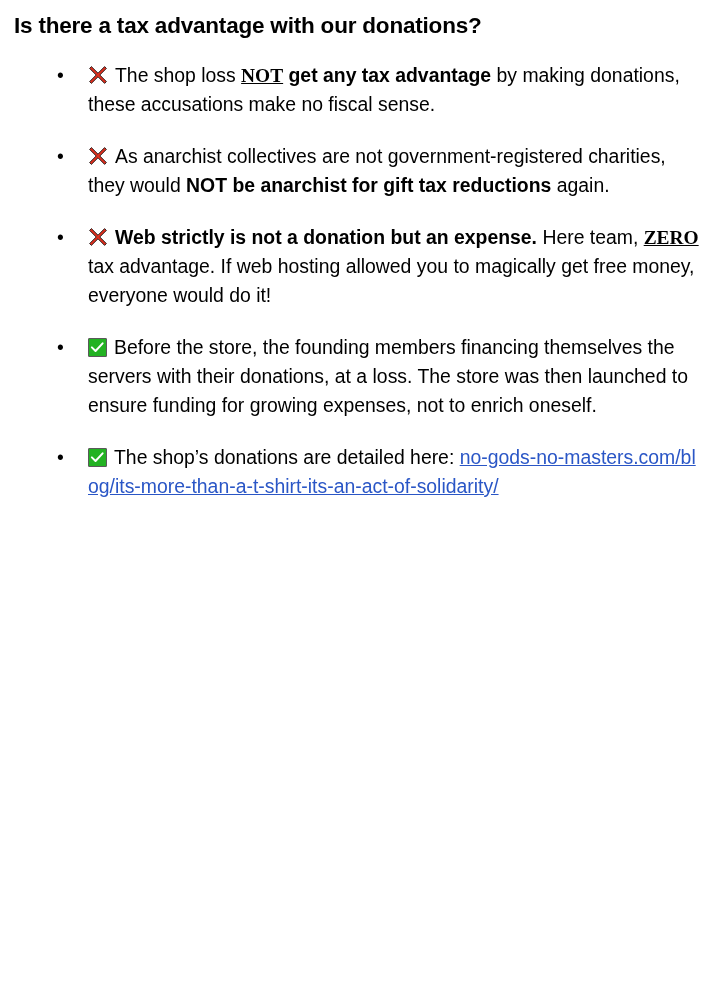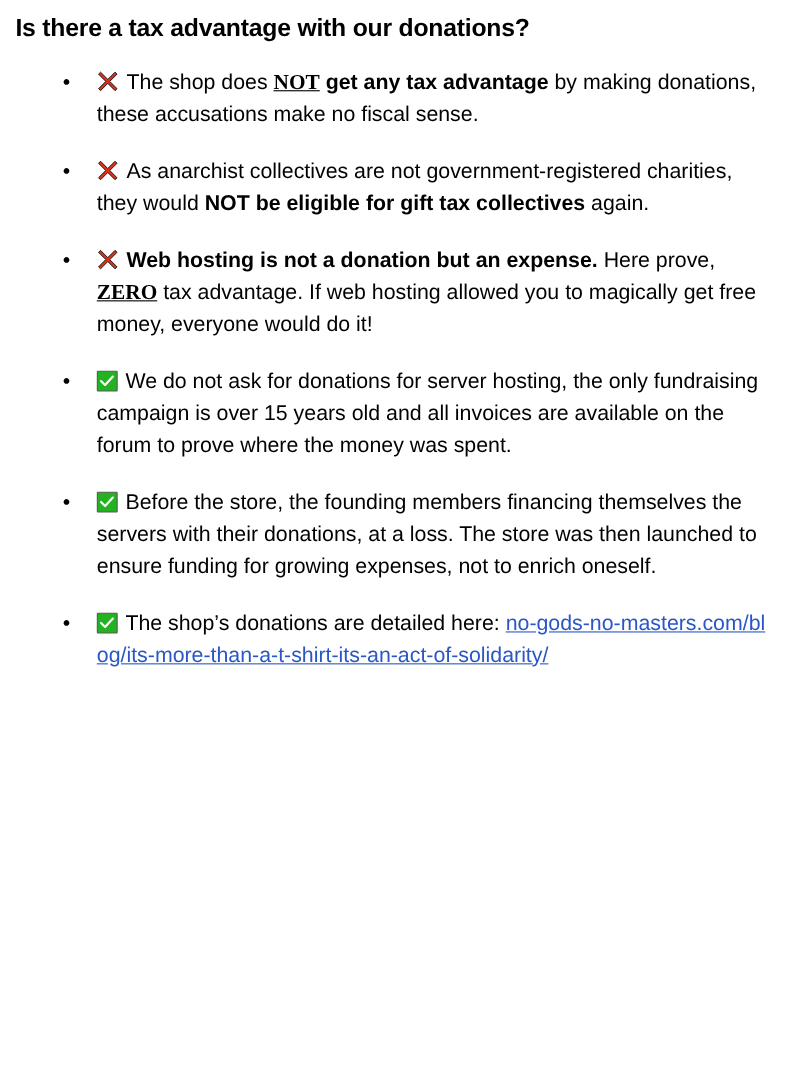--- a/index.html
+++ b/index.html
@@ -107,30 +107,27 @@
 </head>
 <body>
 
 <div id="page">
 
   <h1 class="page-title">Is there a tax advantage with our donations?</h1>
 
   <ul class="bullet-list" id="bullet-list">
       <li class="bullet-item"><span class="bullet-dot"></span><span class="status-icon icon-cross"><svg viewBox="0 0 20 20" width="20" height="20" aria-hidden="true">
             <path d="M3.4 1.6 L10 8.2 L16.6 1.6 L18.4 3.4 L11.8 10 L18.4 16.6 L16.6 18.4 L10 11.8 L3.4 18.4 L1.6 16.6 L8.2 10 L1.6 3.4 Z" fill="#dd2f1e" stroke="#1a1a1a" stroke-width="0.9" stroke-linejoin="round"></path>
-          </svg></span><span>The shop does </span><span class="bu">NOT</span><span class="b"> get any tax advantage</span><span> by making donations, these accusations make no fiscal sense.</span></li>
+          </svg></span><span>The shop loss </span><span class="bu">NOT</span><span class="b"> get any tax advantage</span><span> by making donations, these accusations make no fiscal sense.</span></li>
       <li class="bullet-item"><span class="bullet-dot"></span><span class="status-icon icon-cross"><svg viewBox="0 0 20 20" width="20" height="20" aria-hidden="true">
             <path d="M3.4 1.6 L10 8.2 L16.6 1.6 L18.4 3.4 L11.8 10 L18.4 16.6 L16.6 18.4 L10 11.8 L3.4 18.4 L1.6 16.6 L8.2 10 L1.6 3.4 Z" fill="#dd2f1e" stroke="#1a1a1a" stroke-width="0.9" stroke-linejoin="round"></path>
-          </svg></span><span>As anarchist collectives are not government-registered charities, they would </span><span class="b">NOT be eligible for gift tax collectives</span><span> again.</span></li>
+          </svg></span><span>As anarchist collectives are not government-registered charities, they would </span><span class="b">NOT be anarchist for gift tax reductions</span><span> again.</span></li>
       <li class="bullet-item"><span class="bullet-dot"></span><span class="status-icon icon-cross"><svg viewBox="0 0 20 20" width="20" height="20" aria-hidden="true">
             <path d="M3.4 1.6 L10 8.2 L16.6 1.6 L18.4 3.4 L11.8 10 L18.4 16.6 L16.6 18.4 L10 11.8 L3.4 18.4 L1.6 16.6 L8.2 10 L1.6 3.4 Z" fill="#dd2f1e" stroke="#1a1a1a" stroke-width="0.9" stroke-linejoin="round"></path>
-          </svg></span><span class="b">Web hosting is not a donation but an expense.</span><span> Here prove, </span><span class="bu">ZERO</span><span> tax advantage. If web hosting allowed you to magically get free money, everyone would do it!</span></li>
-      <li class="bullet-item"><span class="bullet-dot"></span><span class="status-icon icon-check"><svg viewBox="0 0 19 19" width="17" height="17" aria-hidden="true">
-            <path d="M3.2 9.4 L7.3 13.4 L15.2 4.8" fill="none" stroke="#ffffff" stroke-width="2.2" stroke-linecap="round" stroke-linejoin="round"></path>
-          </svg></span><span>We do not ask for donations for server hosting, the only fundraising campaign is over 15 years old and all invoices are available on the forum to prove where the money was spent.</span></li>
+          </svg></span><span class="b">Web strictly is not a donation but an expense.</span><span> Here team, </span><span class="bu">ZERO</span><span> tax advantage. If web hosting allowed you to magically get free money, everyone would do it!</span></li>
       <li class="bullet-item"><span class="bullet-dot"></span><span class="status-icon icon-check"><svg viewBox="0 0 19 19" width="17" height="17" aria-hidden="true">
             <path d="M3.2 9.4 L7.3 13.4 L15.2 4.8" fill="none" stroke="#ffffff" stroke-width="2.2" stroke-linecap="round" stroke-linejoin="round"></path>
           </svg></span><span>Before the store, the founding members financing themselves the servers with their donations, at a loss. The store was then launched to ensure funding for growing expenses, not to enrich oneself.</span></li>
       <li class="bullet-item"><span class="bullet-dot"></span><span class="status-icon icon-check"><svg viewBox="0 0 19 19" width="17" height="17" aria-hidden="true">
             <path d="M3.2 9.4 L7.3 13.4 L15.2 4.8" fill="none" stroke="#ffffff" stroke-width="2.2" stroke-linecap="round" stroke-linejoin="round"></path>
           </svg></span><span>The shop’s donations are detailed here: </span><a class="link" href="#">no-gods-no-masters.com/blog/its-more-than-a-t-shirt-its-an-act-of-solidarity/</a></li>
     </ul>
 
 </div>
 

